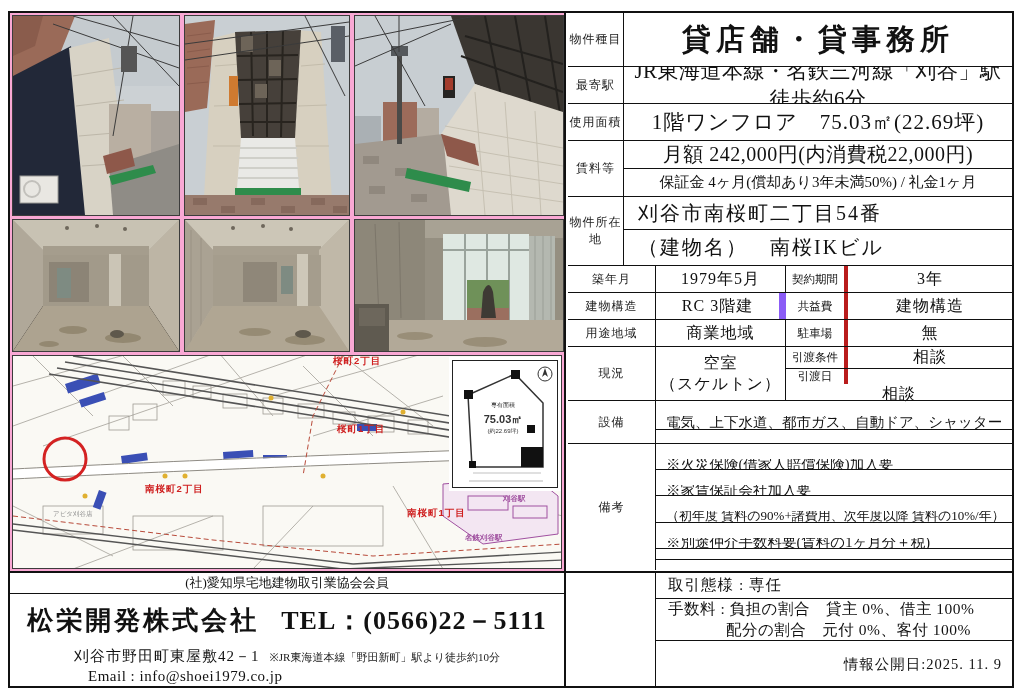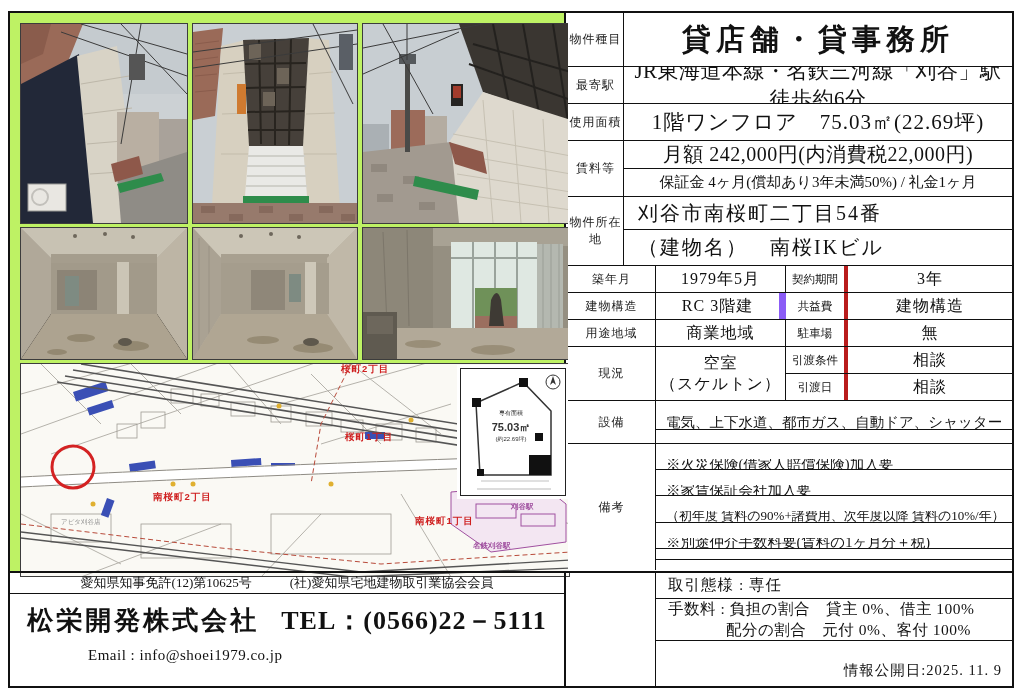--- a/index.html
+++ b/index.html
@@ -2,21 +2,21 @@
 <html><head>
 <meta charset="utf-8">
 <style>
   * { box-sizing: border-box; margin: 0; padding: 0; }
   html,body { background:#e9e9e9; }
   body { font-family: "Liberation Serif", "DejaVu Serif", serif; color:#111; }
   .page { position:relative; width:1024px; height:694px; background:#fff; overflow:hidden; }
   .sheet { position:absolute; left:8px; top:11px; width:1006px; height:677px; border:2px solid #111; background:#fff; }
 
   
-  .left-block { position:absolute; left:0; top:0; width:556px; height:558px; border-right:2px solid #111; padding:10px; background:#bef264; }
+  .left-block { position:absolute; left:0; top:0; width:556px; height:558px; border-right:2px solid #111; padding:2px; background:#f9a8d4; }
   .photo-row { display:flex; gap:4px; margin-bottom:3px; }
   .photo { border:1px solid #3c3c3c; background:#cfd3d5; overflow:hidden; flex:none; }
   .photo svg { display:block; }
   .p-wide { }
   .map-wrap { position:relative; width:550px; height:214px; border:1px solid #3c3c3c; background:#faf9f4; overflow:hidden; }
   .map-wrap svg { display:block; }
   .floorplan { position:absolute; right:3px; top:4px; width:106px; height:128px; background:#fff; border:1px solid #222; box-shadow:0 0 0 3px #fff; }
 
   
   .right-table { position:absolute; left:558px; top:0; width:444px; height:558px; background:#fff; font-size:16px; }
@@ -32,42 +32,42 @@
   .t-title { font-size:29px; font-weight:bold; letter-spacing:5px; }
   .t-station { font-size:21px; letter-spacing:0.5px; }
   .t-area { font-size:21px; letter-spacing:1px; }
   .t-rent1 { font-size:20px; letter-spacing:0.5px; }
   .t-rent2 { font-size:15px; }
   .t-addr { font-size:20px; justify-content:flex-start; padding-left:14px; text-align:left; letter-spacing:2px; }
   .mv { font-size:16px; letter-spacing:1px; }
   .lab2 { width:62px; flex:none; font-size:11.5px; border-right:4px solid #b91c1c; }
   .rcol { flex:1; display:flex; flex-direction:column; }
   .rcol > .sub { flex:1; display:flex; border-bottom:1px solid #111; }
-  .rcol > .sub:last-child { border-bottom:none; }
+  .rcol > .sub:last-child { border-bottom:none;flex-direction:column; }
   .notes-line { justify-content:flex-start; text-align:left; padding-left:10px; font-size:14.5px;margin-top:15px; }
   .notes-sm { font-size:13px; }
 
   
   .bottom-row { position:absolute; left:0; top:558px; width:1002px; height:115px; border-top:2px solid #111; display:flex; }
   .footer-left { width:556px; border-right:2px solid #111; display:flex; flex-direction:column; }
   .fl-strip { height:21px; border-bottom:1px solid #111; display:flex; align-items:center; justify-content:center; gap:38px; font-size:13px; }
   .fl-company { height:52px; display:flex; align-items:center; justify-content:center; gap:22px; }
   .fl-name { font-size:26px; font-weight:bold; letter-spacing:3px; }
   .fl-tel { font-size:26px; font-weight:bold; letter-spacing:1px; }
   .fl-addr { height:21px; display:flex; align-items:center; justify-content:center; gap:10px; }
   .fl-addr .a1 { font-size:15px; letter-spacing:1px; }
   .fl-addr .a2 { font-size:11px; color:#222; }
   .fl-email { height:19px; display:flex; align-items:center; padding-left:78px; font-size:15px; letter-spacing:0.5px; }
   .footer-right { flex:1; display:flex; }
   .fr-labcol { width:90px; flex:none; border-right:1px solid #111; }
   .fr-main { flex:1; display:flex; flex-direction:column; }
   .fr-row1 { height:26px; border-bottom:1px solid #111; display:flex; align-items:center; padding-left:12px; font-size:15.5px; letter-spacing:1px; }
   .fr-row2 { height:42px; border-bottom:1px solid #111; display:flex; flex-direction:column; justify-content:center; padding-left:12px; font-size:15.5px; letter-spacing:0.5px; }
   .fr-row2 .l2 { padding-left:58px; }
-  .fr-row3 { flex:1; display:flex; align-items:flex-end; justify-content:flex-end; padding:0 10px 6px 0; font-size:14.5px; letter-spacing:1px; }
+  .fr-row3 { flex:1; display:flex; align-items:flex-end; justify-content:flex-end; padding:0 10px 12px 0; font-size:14.5px; letter-spacing:1px; }
 
   text { font-family:"Liberation Sans","DejaVu Sans",sans-serif; }
   .map-red { fill:#cf2020; font-weight:bold; letter-spacing:1px; }
   .map-purple { fill:#a050a0; font-weight:bold; }
   .map-gray { fill:#8d8d8d; }
   .fp-txt { fill:#333; }
 </style>
 </head>
 <body>
 
@@ -526,26 +526,29 @@
           <div class="cell notes-line" style="height:21px">※別途仲介手数料要(賃料の1ヶ月分＋税)</div>
           <div class="cell" style="height:21px"></div>
           <div class="cell" style="height:20px"></div>
         </div>
       </div>
     </div>
 
     <div class="bottom-row">
       <div class="footer-left">
         <div class="fl-strip">
-          <span>愛知県知事免許(12)第10625号</span>
           <span>(社)愛知県宅地建物取引業協会会員</span>
         </div>
         <div class="fl-company">
           <span class="fl-name">松栄開発株式会社</span>
           <span class="fl-tel">TEL：(0566)22－5111</span>
+        </div>
+        <div class="fl-addr">
+          <span class="a1">刈谷市野田町東屋敷42－1</span>
+          <span class="a2">※JR東海道本線「野田新町」駅より徒歩約10分</span>
         </div>
         <div class="fl-email">Email : info@shoei1979.co.jp</div>
       </div>
       <div class="footer-right">
         <div class="fr-labcol"></div>
         <div class="fr-main">
           <div class="fr-row1">取引態様 : 専任</div>
           <div class="fr-row2">
             <div>手数料 : 負担の割合　貸主 0%、借主 100%</div>
             <div class="l2">配分の割合　元付 0%、客付 100%</div>

